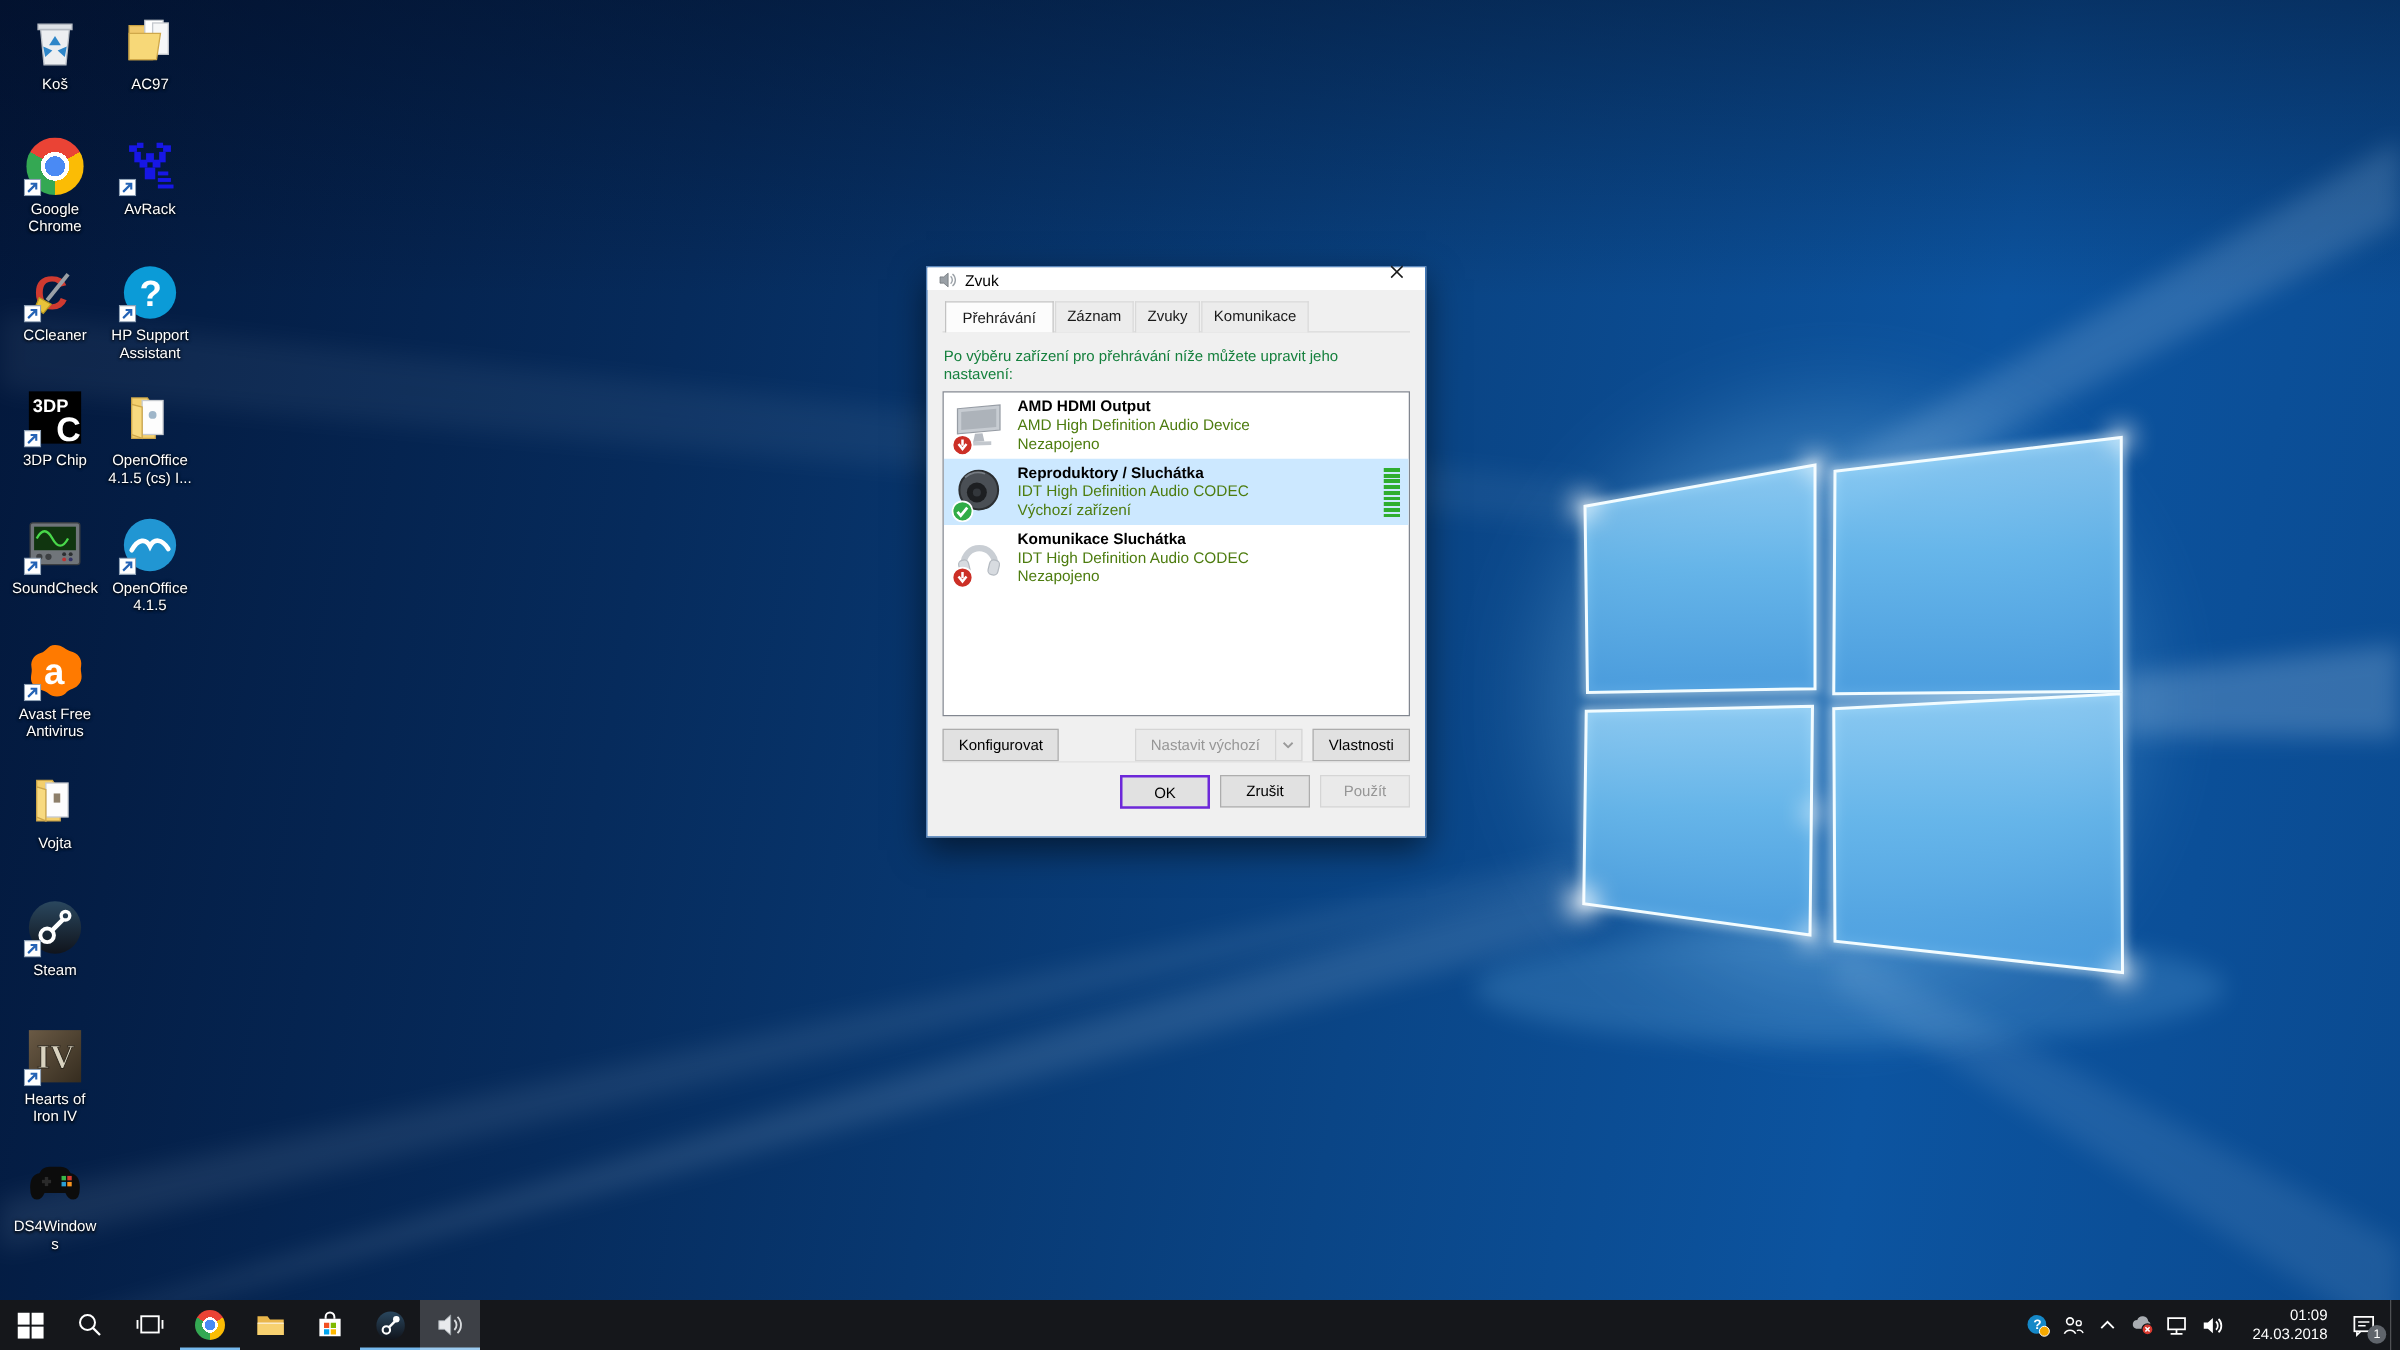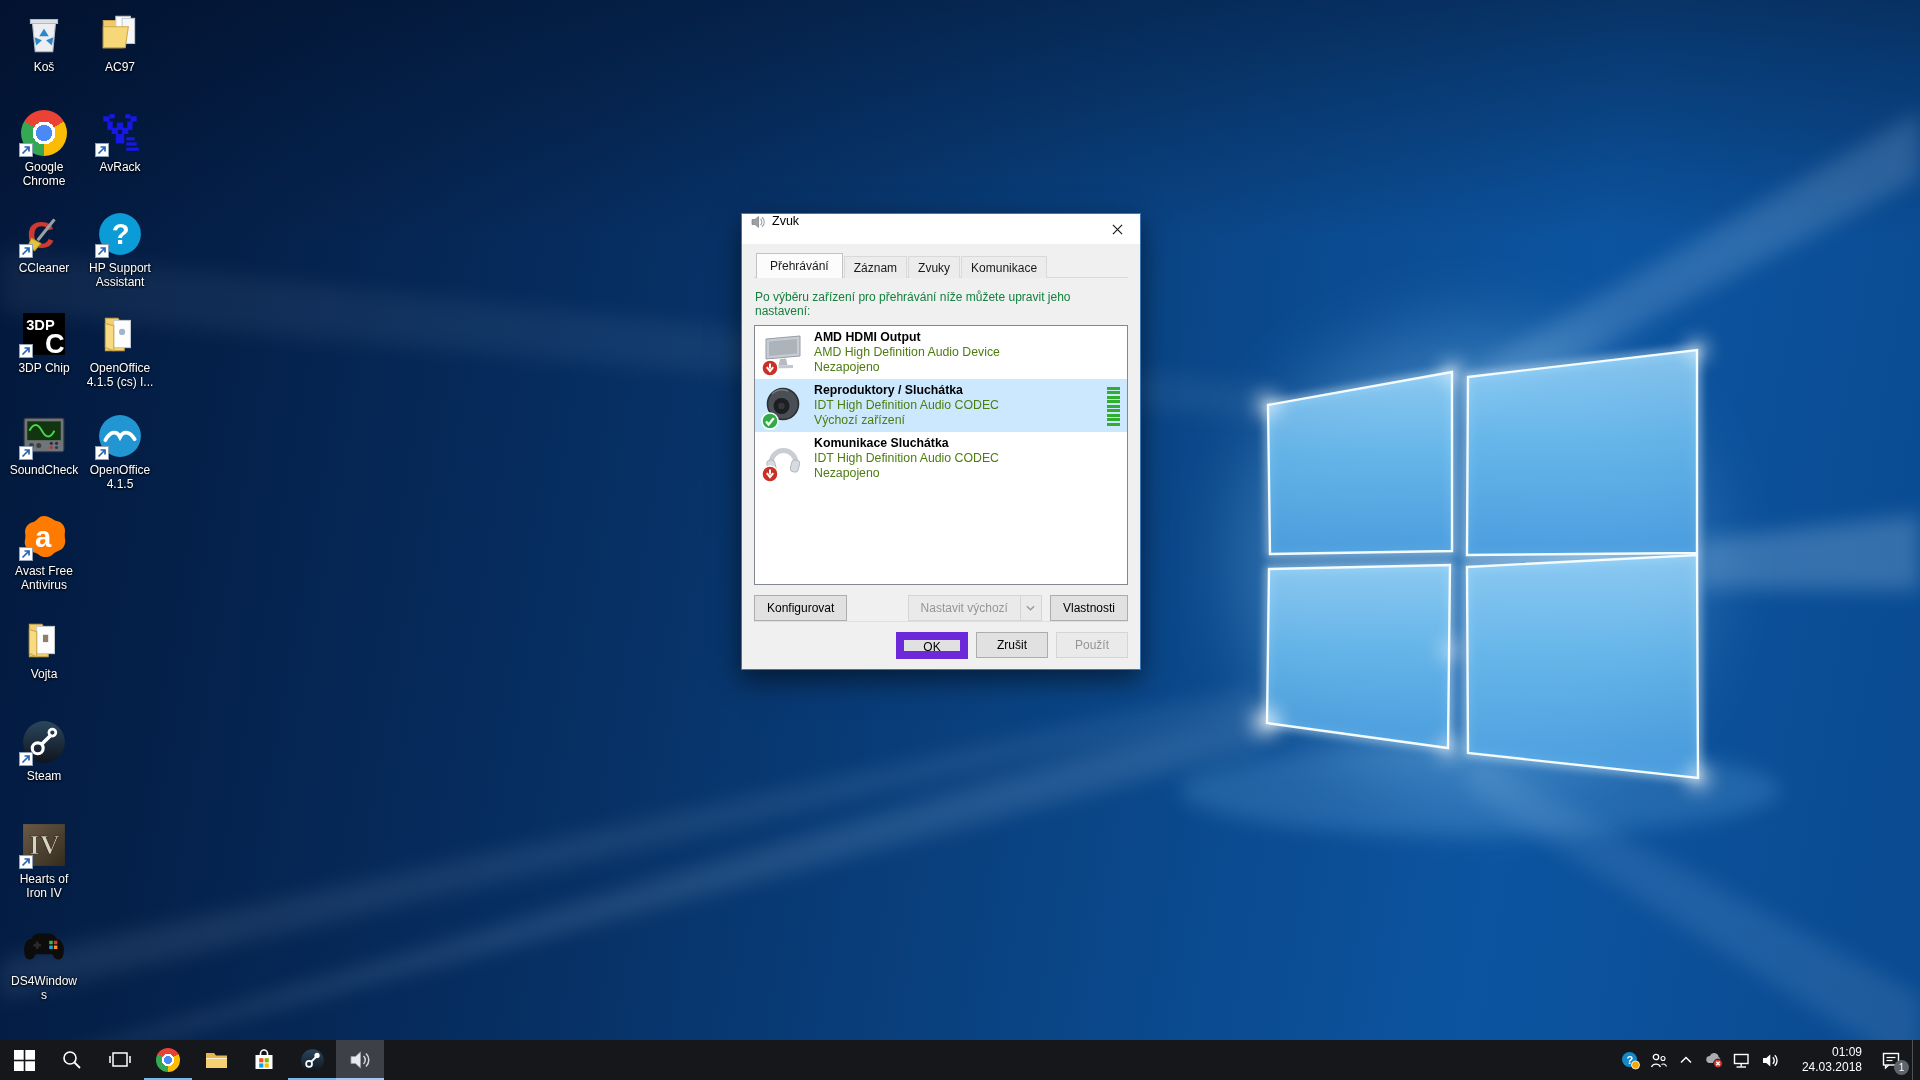--- a/index.html
+++ b/index.html
@@ -19,27 +19,27 @@
   .chrome-ic{border-radius:50%;background:
     radial-gradient(circle,#4a8af4 0 8px,#fff 8px 11.5px,rgba(0,0,0,0) 11.5px),
     conic-gradient(from 60deg,#fbbc05 0 120deg,#34a853 0 240deg,#ea4335 0 360deg);}
   .chrome-mini{width:24px;height:24px;border-radius:50%;background:
     radial-gradient(circle,#4a8af4 0 4.2px,#fff 4.2px 6.2px,rgba(0,0,0,0) 6.2px),
     conic-gradient(from 60deg,#fbbc05 0 120deg,#34a853 0 240deg,#ea4335 0 360deg);}
   
   .dlg{position:absolute;left:741px;top:213px;width:398px;height:455px;z-index:5;
     background:#f0f0f0;border:1px solid #3f76b6;box-shadow:0 10px 26px rgba(0,0,0,.55);
     font-size:12px;color:#000;}
-  .titlebar{height:30px;background:#fff;display:flex;align-items:flex-start;}
+  .titlebar{height:18px;background:#fff;display:flex;align-items:flex-end;}
   .ticon{width:16px;height:16px;margin:0 6px 0 8px;}
   .ticon svg{width:16px;height:16px;display:block;}
   .ttitle{font-size:12.5px;color:#000;flex:1;}
   .closebtn{width:45px;height:30px;display:flex;align-items:center;justify-content:center;}
   .dlgbody{height:calc(100% - 30px);display:flex;flex-direction:column;padding:0 12px 10px;box-sizing:border-box;}
-  .tabs{display:flex;align-items:flex-end;margin-top:8px;border-bottom:1px solid #d9d9d9;padding-left:2px;}
+  .tabs{display:flex;margin-top:8px;border-bottom:1px solid #d9d9d9;padding-left:2px;}
   .tab{border:1px solid #d9d9d9;border-bottom:none;background:#ececec;padding:4px 9px 3px;
     margin-right:1px;font-size:12px;color:#1a1a1a;position:relative;top:1px;}
   .tab.active{background:#fcfcfc;padding:5px 13px 5px;top:1px;border-color:#c2c2c2;}
   .instr{margin:12px 0 7px 1px;font-size:12px;color:#15803d;}
   .listbox{background:#fff;border:1px solid #828790;height:279px;overflow:hidden;}
   .dev{display:flex;align-items:center;height:53px;position:relative;padding-left:5px;}
   .dev.selected{background:#cce8ff;}
   .devic{position:relative;width:46px;height:46px;flex:0 0 46px;margin-right:8px;}
   .devic .main{width:44px;height:44px;display:block;margin:1px auto 0;}
   .badge{position:absolute;left:1px;bottom:-1px;width:18px;height:18px;}
@@ -52,21 +52,21 @@
   .rgrp{display:flex;gap:8px;margin-left:20px;}
   button.b{font-family:"Liberation Sans",sans-serif;font-size:12px;color:#000;
     background:#e1e1e1;border:1px solid #adadad;height:26px;padding:0 12px;min-width:70px;}
   button.b.dis{background:#eaeaea;border-color:#d5d5d5;color:#969696;}
   .split{display:flex;}
   .split .main-part{border-right:none;min-width:96px;}
   .split .arr{min-width:0;width:22px;padding:0;display:flex;align-items:center;justify-content:center;}
   .bottom{margin-top:auto;border-top:1px solid #dfdfdf;padding-top:10px;
     display:flex;justify-content:flex-end;gap:8px;}
   .bottom button.b{min-width:72px;}
-  button.b.ok{border:8px solid #6d28d9;height:27px;}
+  button.b.ok{border:2px solid #6d28d9;height:27px;}
   
   #taskbar{position:absolute;left:0;bottom:0;width:1920px;height:40px;z-index:10;
     background:#15171b;display:flex;align-items:stretch;}
   .titem{width:48px;display:flex;align-items:center;justify-content:center;position:relative;}
   .titem.running{box-shadow:inset 0 -2px 0 #76b9ed;}
   .titem.activeapp{background:#3d4046;box-shadow:inset 0 -2px 0 #9ccbf0;}
   .titem svg{display:block;}
   #tray{margin-left:auto;display:flex;align-items:center;height:100%;}
   .trayic{width:28px;height:100%;display:flex;align-items:center;justify-content:center;position:relative;}
   .clock{width:86px;height:100%;display:flex;flex-direction:column;align-items:flex-end;

